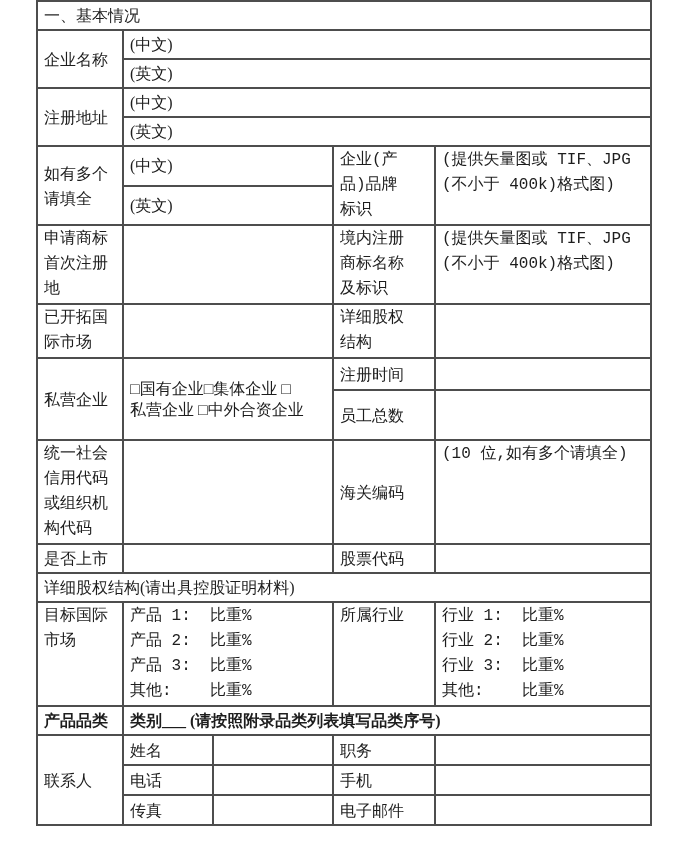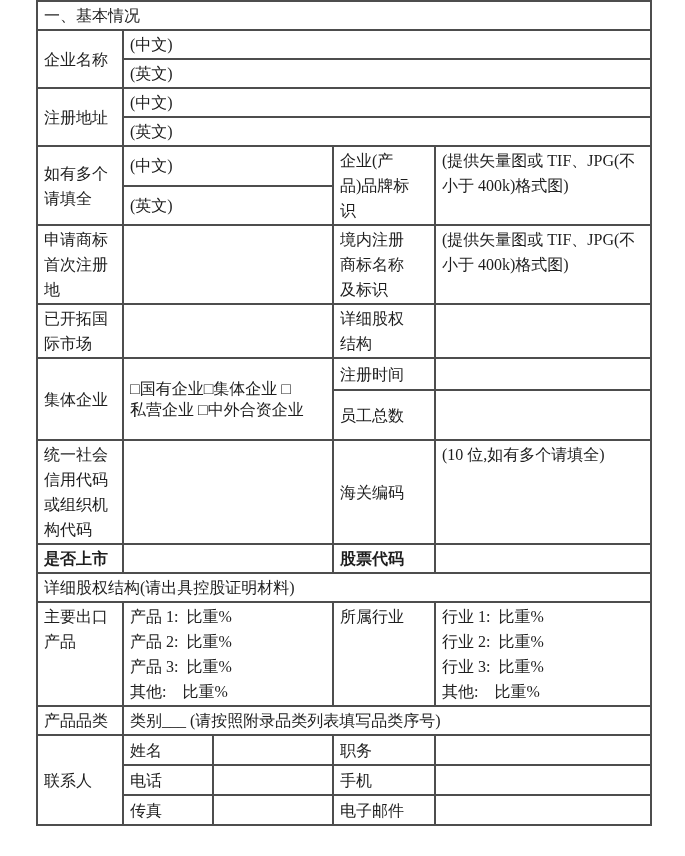--- a/index.html
+++ b/index.html
@@ -27,41 +27,41 @@
   }
   td {
     border: 2px solid #4d4d4d;
     font-size: 16px;
     line-height: 25px;
     padding: 1px 0 1px 6px;
     vertical-align: middle;
     overflow: hidden;
     word-break: break-all;
   }
-  .vtop { vertical-align: top; }
+  .vtop { vertical-align: top; font-family: Liberation Mono, monospace; }
   .pre { white-space: pre-wrap; margin-left: 8px; }
   .cbx {
     line-height: 21px;
     padding-right: 26px;
     vertical-align: middle;
     margin-top: 28px;
   }
   .narrow-right { padding-right: 22px; }
   
   .h25 td { height: 25px; }
   .h27 td { height: 27px; }
   .h36 td { height: 36px; }
   .h75 td { height: 75px; }
   .h50 td { height: 50px; }
   .h32 td { height: 32px; }
   .h33 td { height: 50px; }
   .h100 td { height: 100px; }
-  .h28 td { height: 28px; font-weight: bold; }
+  .h28 td { height: 28px; }
   .h93 td { height: 93px; }
-  .h29 td { height: 29px; }
+  .h29 td { height: 29px; font-weight: bold; }
   .h30 td { height: 30px; margin-top: 24px; }
 </style>
 </head>
 <body>
 
 <div class="page">
 
 
   <table class="form-table">
     <colgroup>
@@ -111,21 +111,21 @@
       </tr>
 
       <tr class="h50">
         <td class="vtop">已开拓国际市场</td>
         <td colspan="2"></td>
         <td class="vtop narrow-right">详细股权结构</td>
         <td></td>
       </tr>
 
       <tr class="h32">
-        <td rowspan="2">集体企业</td>
+        <td rowspan="2">私营企业</td>
         <td rowspan="2" colspan="2" class="cbx">□国有企业□集体企业 □私营企业 □中外合资企业</td>
         <td>注册时间</td>
         <td></td>
       </tr>
       <tr class="h33">
         <td>员工总数</td>
         <td></td>
       </tr>
 
       <tr class="h100">
@@ -140,21 +140,21 @@
         <td colspan="2"></td>
         <td>股票代码</td>
         <td></td>
       </tr>
 
       <tr class="h25">
         <td colspan="5">详细股权结构(请出具控股证明材料)</td>
       </tr>
 
       <tr class="h93">
-        <td class="vtop">主要出口产品</td>
+        <td class="vtop">目标国际市场</td>
         <td colspan="2" class="vtop pre">产品 1:  比重%
 产品 2:  比重%
 产品 3:  比重%
 其他:    比重%</td>
         <td class="vtop">所属行业</td>
         <td class="vtop pre">行业 1:  比重%
 行业 2:  比重%
 行业 3:  比重%
 其他:    比重%</td>
       </tr>

